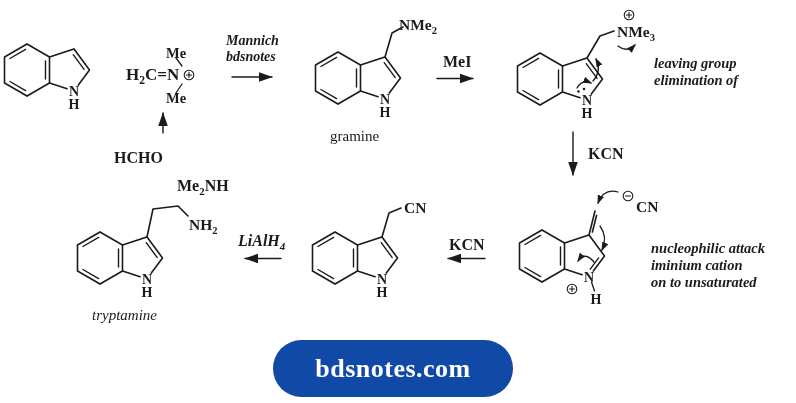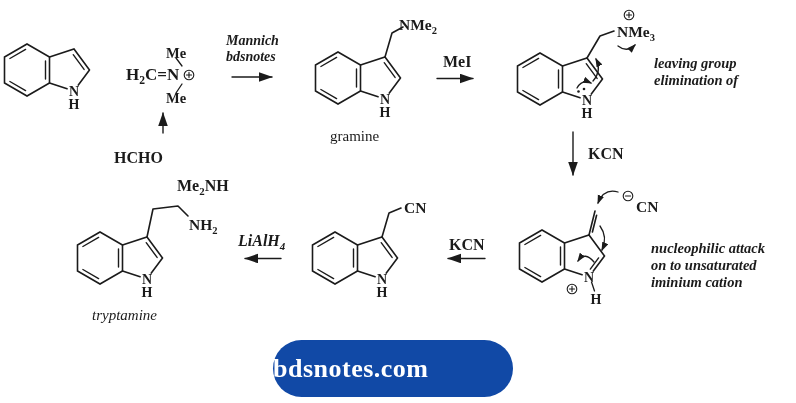--- a/index.html
+++ b/index.html
@@ -8,21 +8,21 @@
   .canvas{position:absolute;left:0;top:0;}
   .lbl{position:absolute;white-space:nowrap;font-weight:600;font-size:16px;}
   .lbl sub{font-size:0.68em;}
   .sub-lbl{font-size:15.5px;}
   .me-lbl{font-size:14.5px;}
   .name-lbl{font-weight:400;font-size:15px;}
   .note{position:absolute;font-style:italic;font-weight:600;font-size:14.5px;line-height:17px;font-family:Liberation Serif, serif;}
   .note span{display:block;}
   .mannich{font-size:14px;line-height:16px;}
   .pill{position:absolute;left:273px;top:340px;width:240px;height:57px;border-radius:29px;
-        display:flex;align-items:center;justify-content:flex-start;
+        display:flex;align-items:center;justify-content:center;
         font-weight:700;font-size:26px;letter-spacing:0.5px;}
 </style>
 </head>
 <body>
 
 <div class="stage">
 
   <svg class="canvas" width="796" height="403" viewBox="0 0 796 403" fill="none" stroke="#1b1b1b" stroke-width="1.6" stroke-linecap="round">
     <defs>
       <marker id="arrow" markerWidth="11" markerHeight="8" refX="9.5" refY="3.5" orient="auto">
@@ -153,22 +153,22 @@
   <div class="note" style="left:654px;top:55px;">
     <span>leaving group</span>
     <span>elimination of</span>
   </div>
 
   <div class="lbl" style="left:588px;top:145px;">KCN</div>
 
   <div class="lbl sub-lbl" style="left:636px;top:198px;">CN</div>
   <div class="note" style="left:651px;top:240px;">
     <span>nucleophilic attack</span>
+    <span>iminium cation</span>
     <span>on to unsaturated</span>
-    <span>iminium cation</span>
   </div>
 
   <div class="lbl" style="left:449px;top:236px;">KCN</div>
   <div class="lbl sub-lbl" style="left:404px;top:199px;">CN</div>
 
   <div class="lbl" style="left:238px;top:232px;font-style:italic;">LiAlH<sub>4</sub></div>
 
   <div class="lbl sub-lbl" style="left:189px;top:216px;">NH<sub>2</sub></div>
   <div class="name-lbl lbl" style="left:92px;top:307px;font-style:italic;">tryptamine</div>
 

